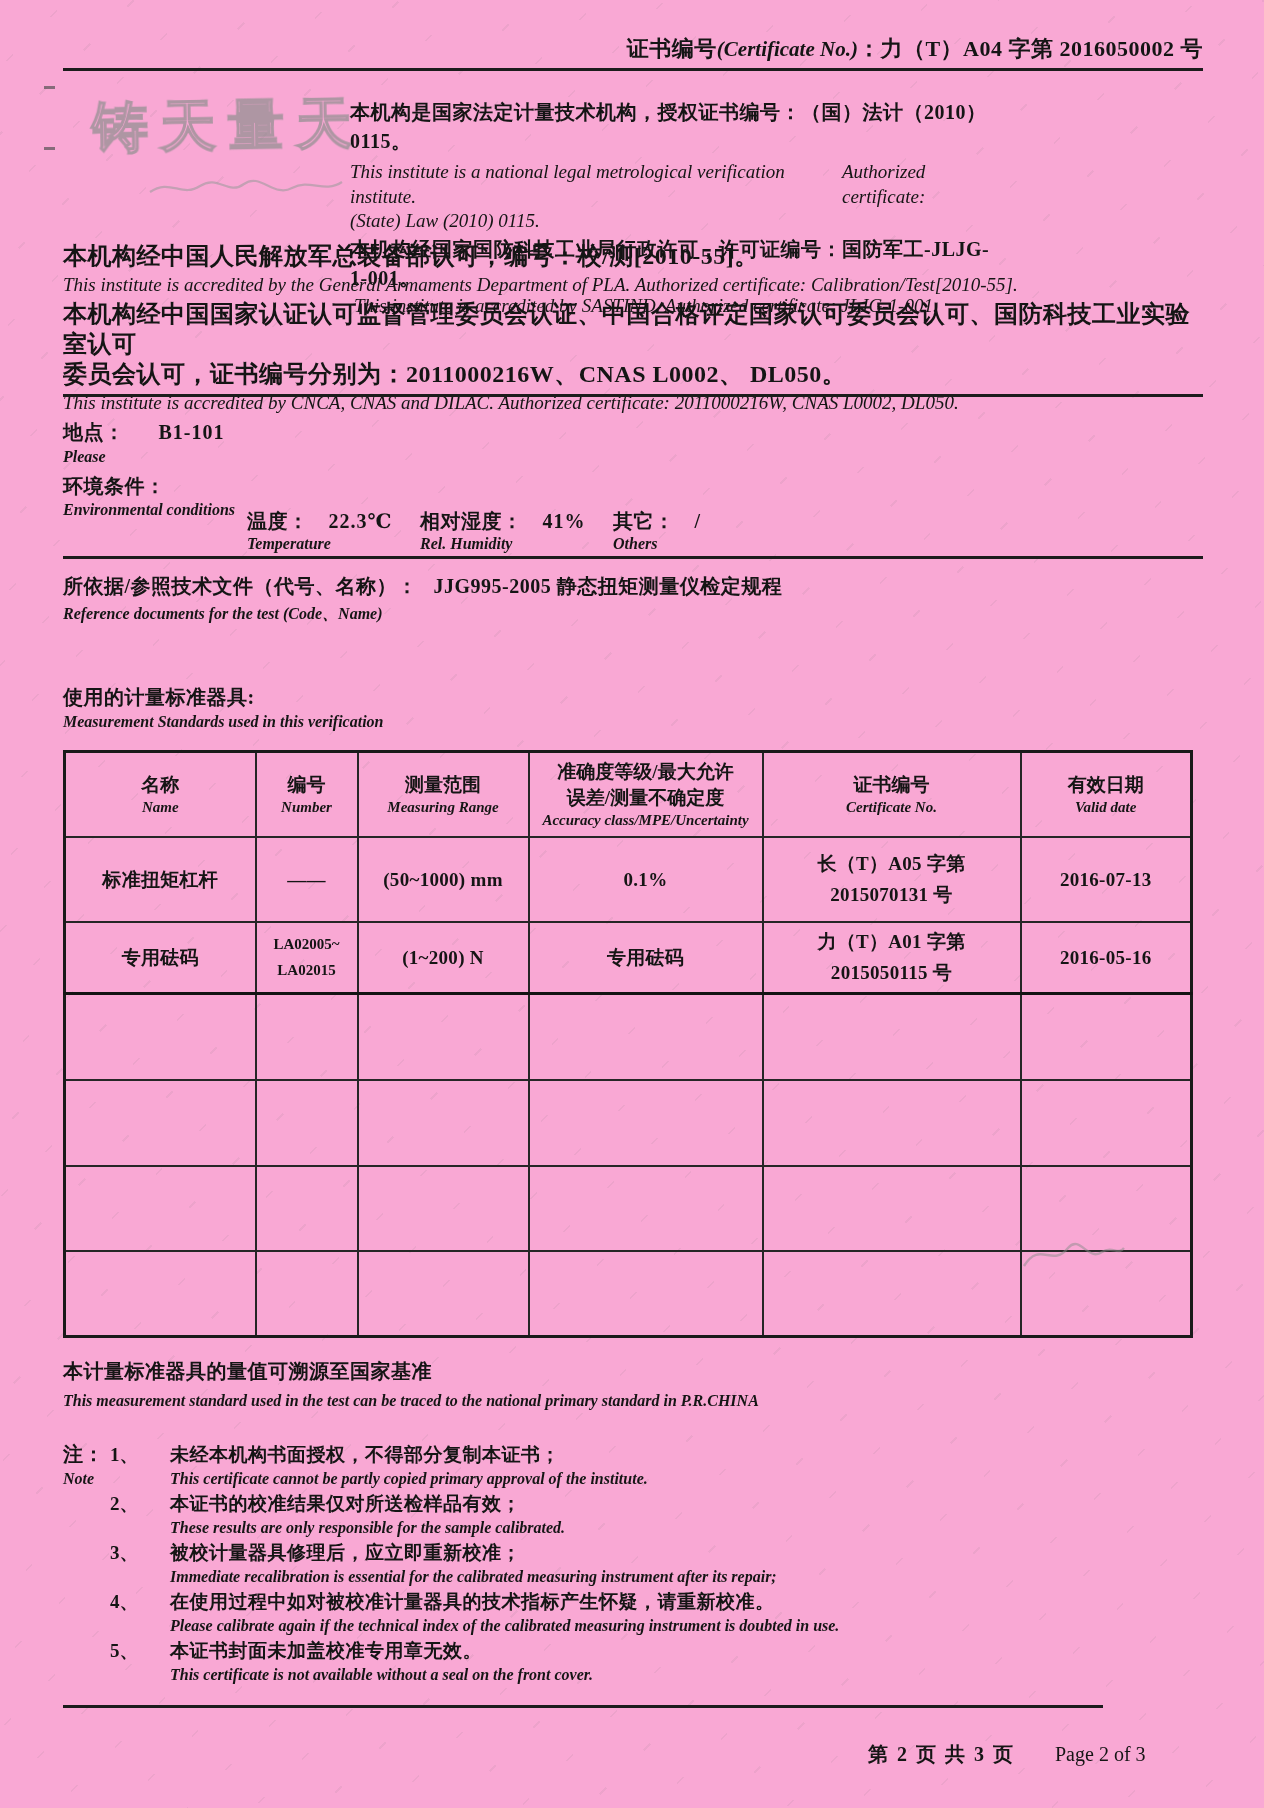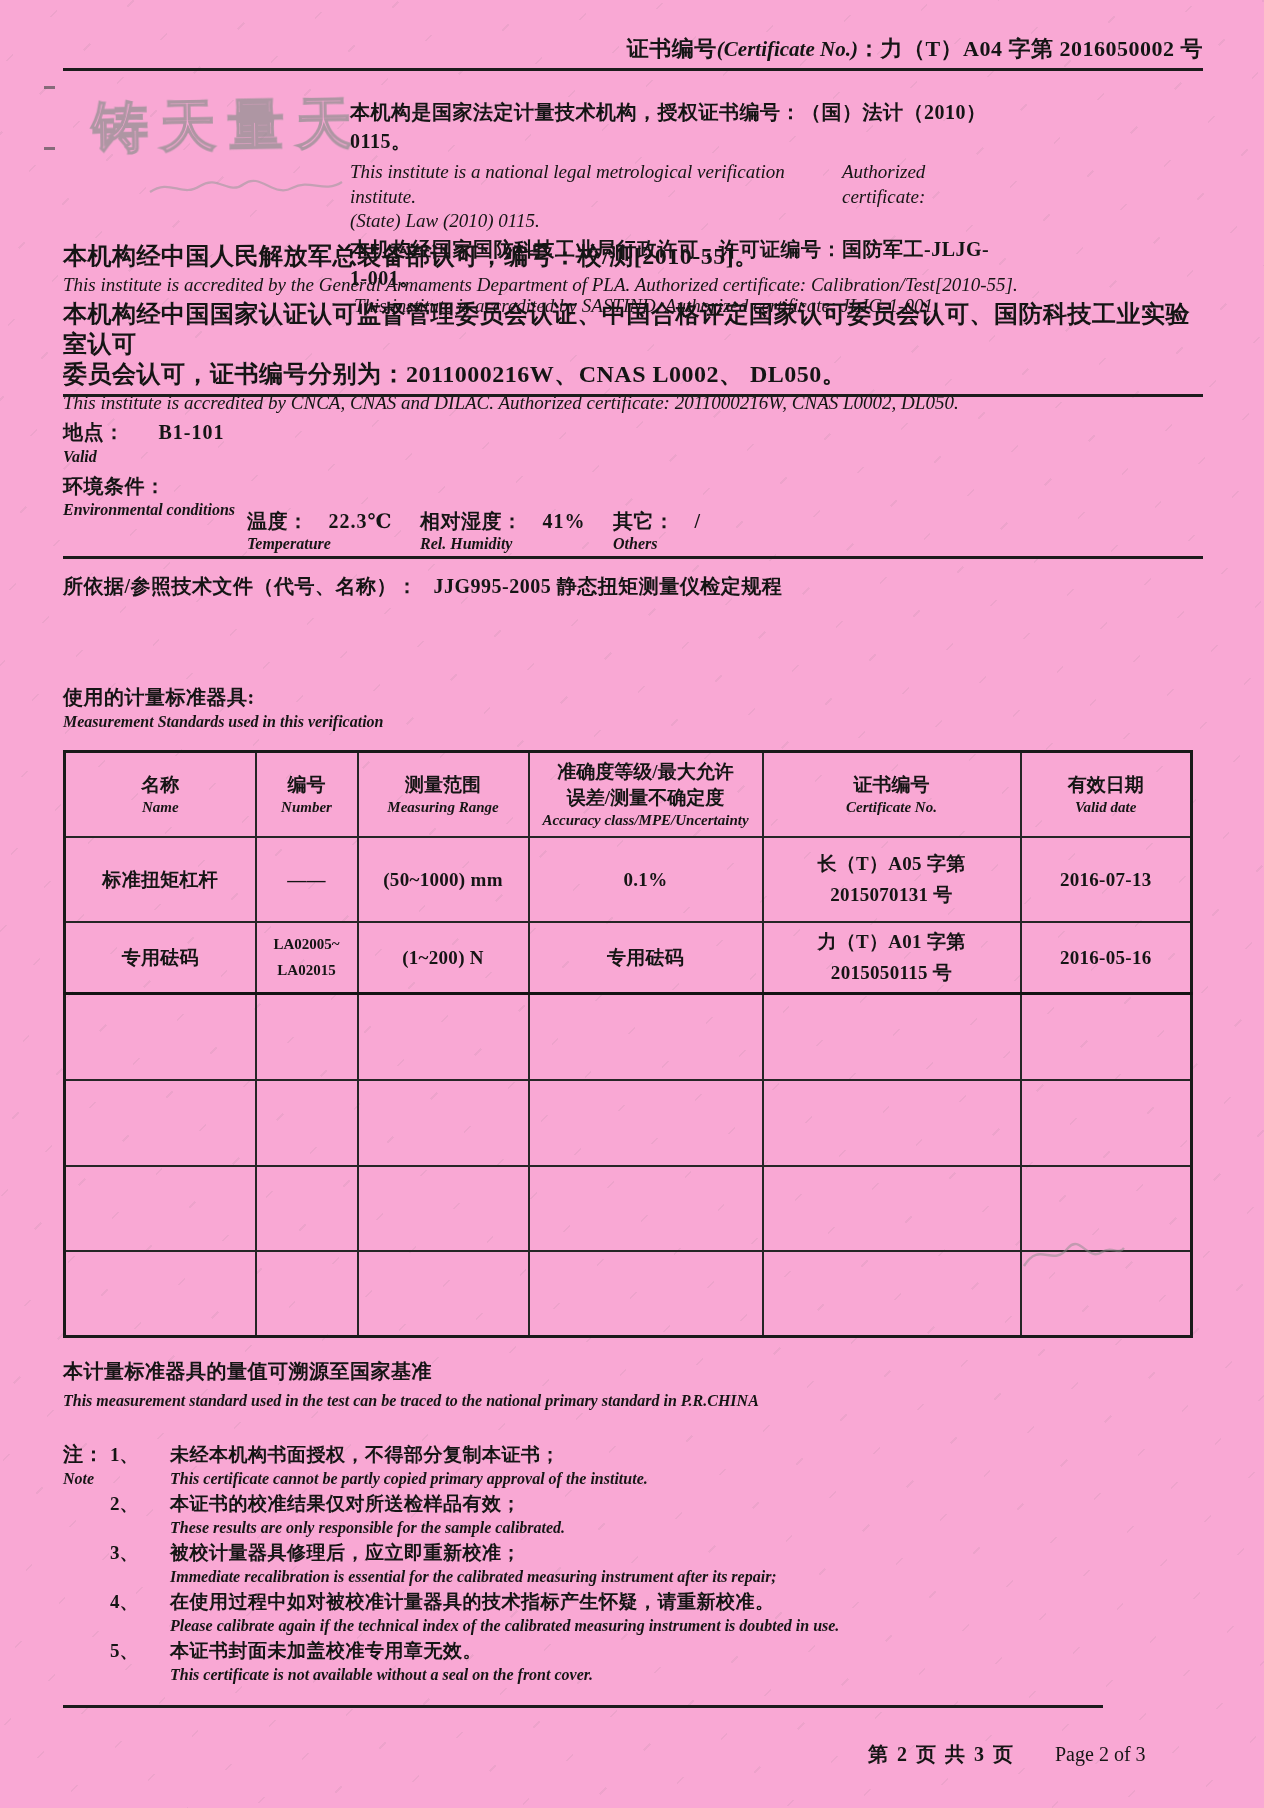--- a/index.html
+++ b/index.html
@@ -154,21 +154,21 @@
     <div class="c cn">委员会认可，证书编号分别为：2011000216W、CNAS L0002、 DL050。</div>
     <div class="e en">This institute is accredited by CNCA, CNAS and DILAC. Authorized certificate: 2011000216W, CNAS L0002, DL050.</div>
   </div>
 
   <div id="rule-mid1" class="rule"></div>
 
   <div id="locus-block" class="abs">
     <div class="l1">
       <span class="cn">地点：</span><span class="val">B1-101</span>
     </div>
-    <div class="l2 en enb">Valid</div>
+    <div class="l2 en enb">Please</div>
     <div class="l3 cn">环境条件：</div>
     <div class="l4 en enb">Environmental conditions</div>
   </div>
 
   <div id="env-temp" class="abs envcell">
     <div class="lab"><span class="cn">温度：</span><span class="val">22.3℃</span></div>
     <div class="sub en enb">Temperature</div>
   </div>
   <div id="env-hum" class="abs envcell">
     <div class="lab"><span class="cn">相对湿度：</span><span class="val">41%</span></div>
@@ -176,20 +176,21 @@
   </div>
   <div id="env-oth" class="abs envcell">
     <div class="lab"><span class="cn">其它：</span><span class="val">/</span></div>
     <div class="sub en enb">Others</div>
   </div>
 
   <div id="rule-mid2" class="rule"></div>
 
   <div id="reference" class="abs">
     <div class="l1"><span class="cn">所依据/参照技术文件（代号、名称）：</span><span class="val cn">JJG995-2005 静态扭矩测量仪检定规程</span></div>
+    <div class="l2 en enb">Reference documents for the test (Code、Name)</div>
   </div>
 
   <div id="standards-title" class="abs">
     <div class="t1 cn">使用的计量标准器具:</div>
     <div class="t2 en enb">Measurement Standards used in this verification</div>
   </div>
 
   <table id="stdtable">
     <colgroup>
       <col style="width:191px">

